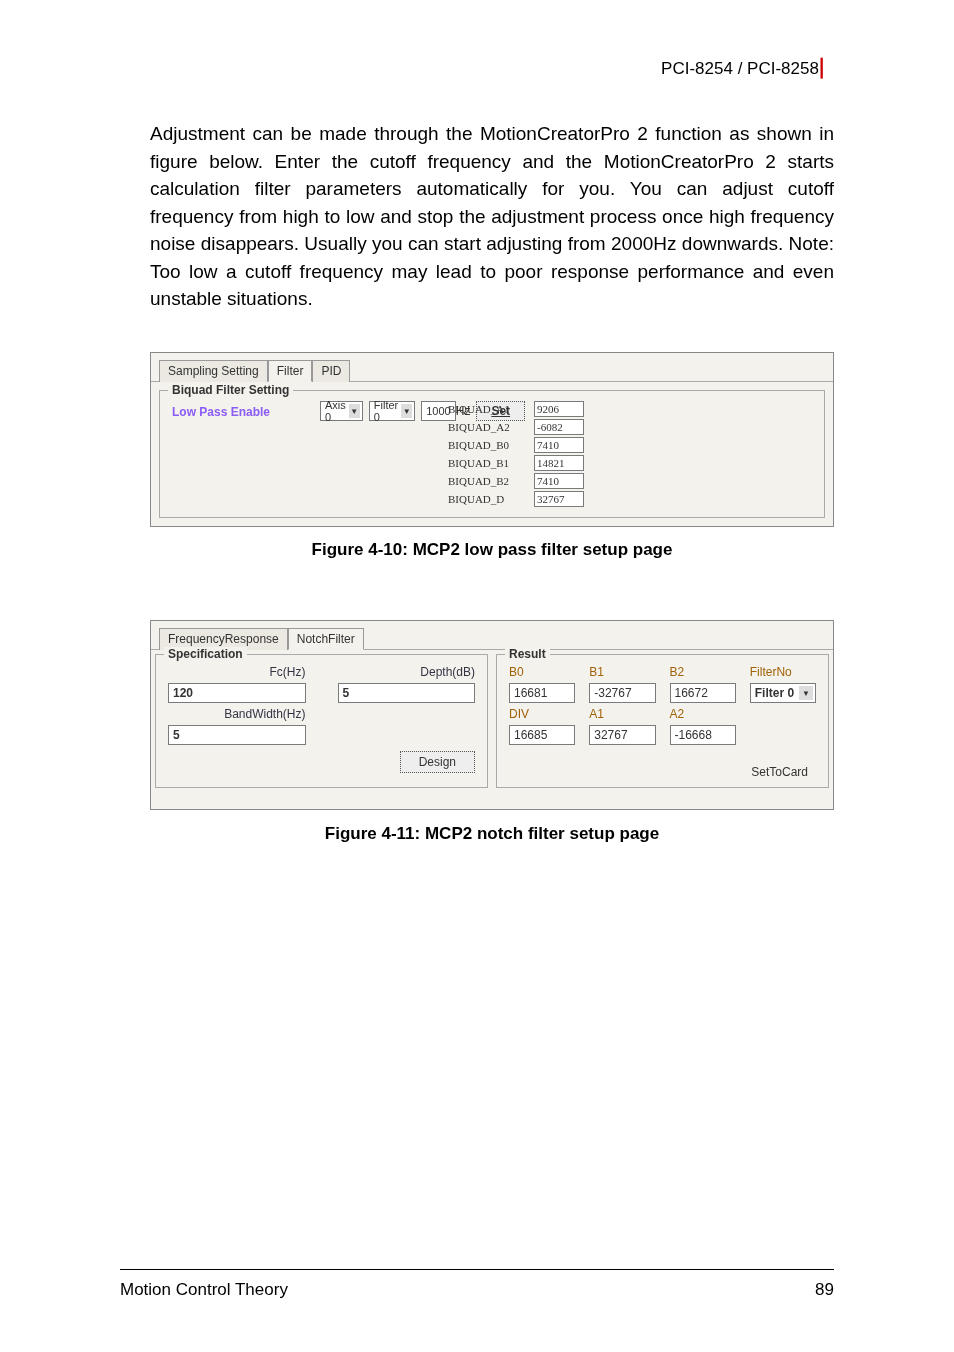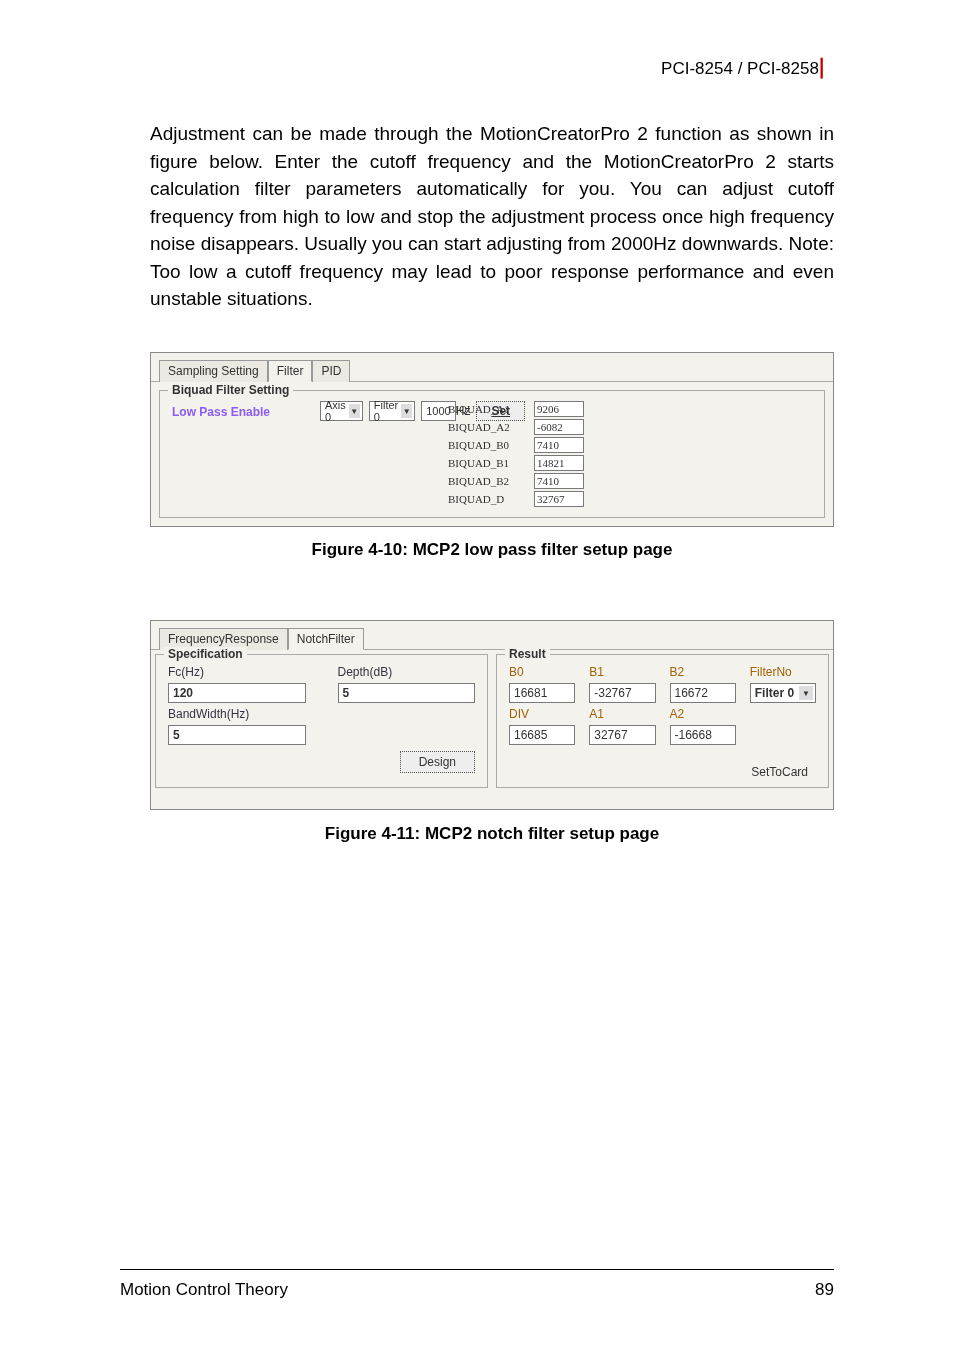--- a/index.html
+++ b/index.html
@@ -109,21 +109,21 @@
   .cap1 { top: 540px; }
   .cap2 { top: 824px; }
 
   .panel2-body { display: flex; padding: 4px 4px 8px 4px; gap: 8px; height: 146px; }
   .spec-fs, .result-fs {
     border: 1px solid #aaa; padding: 10px 12px; position: relative; flex: 1;
   }
   .spec-fs .legend, .result-fs .legend {
     position: absolute; top: -8px; left: 8px; background: #f4f2ed; padding: 0 4px; font-weight: bold; font-size: 12px;
   }
-  .spec-grid { display: grid; grid-template-columns: 1fr 1fr; gap: 4px 32px; align-items: start; }
+  .spec-grid { display: grid; grid-template-columns: 1fr 1fr; gap: 4px 32px; align-items: start; text-align: right; }
   .spec-grid .lbl { font-size: 12px; color: #334; }
   .spec-grid .inp { border: 1px solid #7a7a7a; background: #fff; height: 20px; font-size: 12px; font-weight: bold; padding: 0 4px; display: flex; align-items: center; }
   .design-btn {
     border: 1px dotted #555; background: #eee; padding: 3px 18px; font-size: 12px;
     position: absolute; right: 12px; bottom: 14px;
   }
   .result-grid { display: grid; grid-template-columns: 1fr 1fr 1fr 1fr; gap: 4px 14px; }
   .result-grid .lbl { font-size: 12px; color: #a16207; }
   .result-grid .inp { border: 1px solid #7a7a7a; background: #fff; height: 20px; font-size: 12px; padding: 0 4px; display: flex; align-items: center; }
   .settocard {

